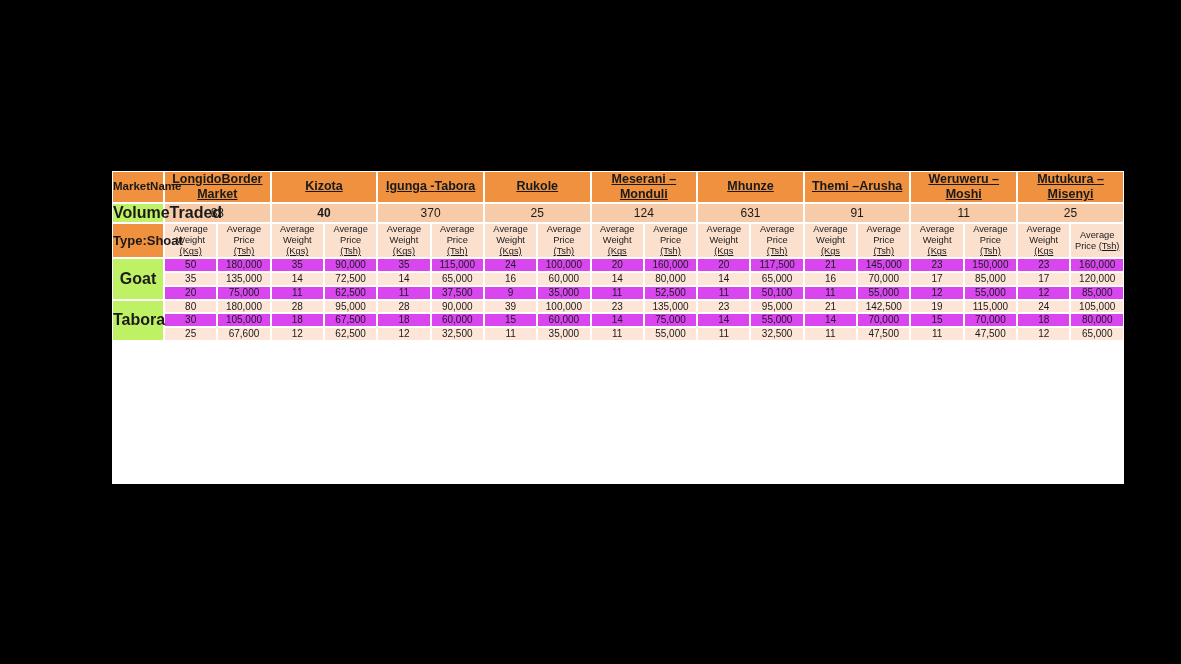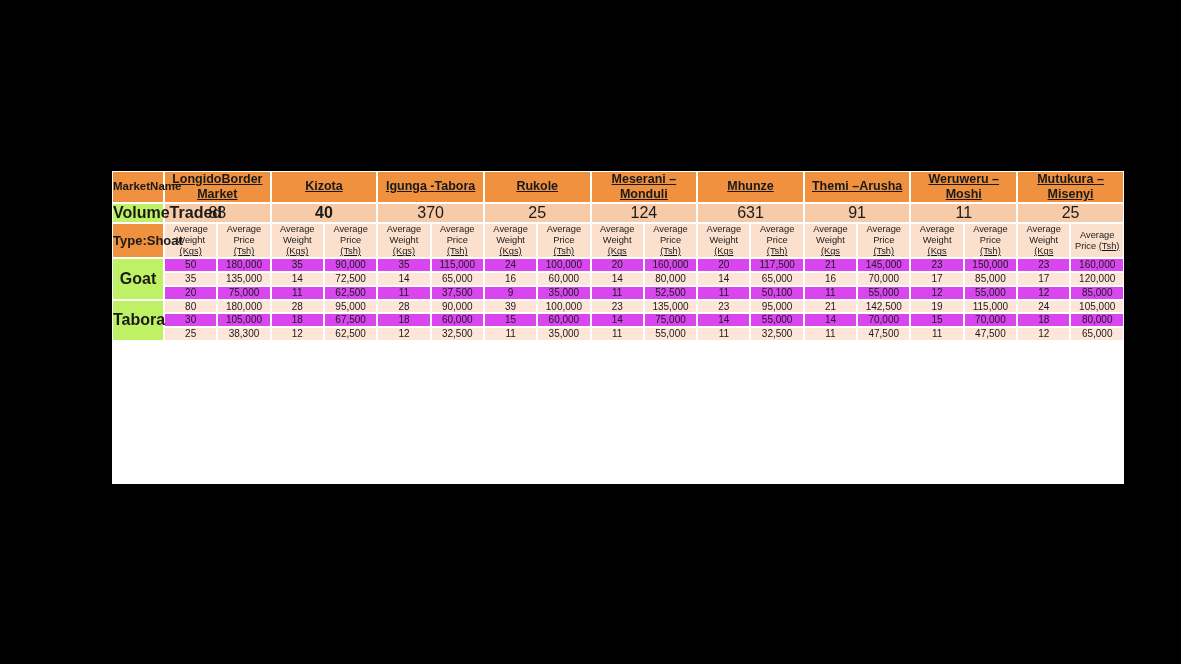--- a/index.html
+++ b/index.html
@@ -57,21 +57,21 @@
   td.typelabel{
     background:#F0913F;
     font-weight:bold;
     font-size:13px;
     padding:4px 2px;
   }
 
   
   td.vol{
     background:#F7CBA7;
-    font-size:16px;
+    font-size:12px;
     padding:8px 2px;
   }
   td.vol.bold{ font-weight:bold;margin-left:28px; }
 
   
   td.sub{
     background:#FCE0CE;
     font-size:9.3px;
     padding:5px 1px;
   }
@@ -331,21 +331,21 @@
             <td class="data dark">55,000</td>
             <td class="data dark">14</td>
             <td class="data dark">70,000</td>
             <td class="data dark">15</td>
             <td class="data dark">70,000</td>
             <td class="data dark">18</td>
             <td class="data dark">80,000</td>
           </tr>
           <tr>
             <td class="data light">25</td>
-            <td class="data light">38,300</td>
+            <td class="data light">67,600</td>
             <td class="data light">12</td>
             <td class="data light">62,500</td>
             <td class="data light">12</td>
             <td class="data light">32,500</td>
             <td class="data light">11</td>
             <td class="data light">35,000</td>
             <td class="data light">11</td>
             <td class="data light">55,000</td>
             <td class="data light">11</td>
             <td class="data light">32,500</td>

